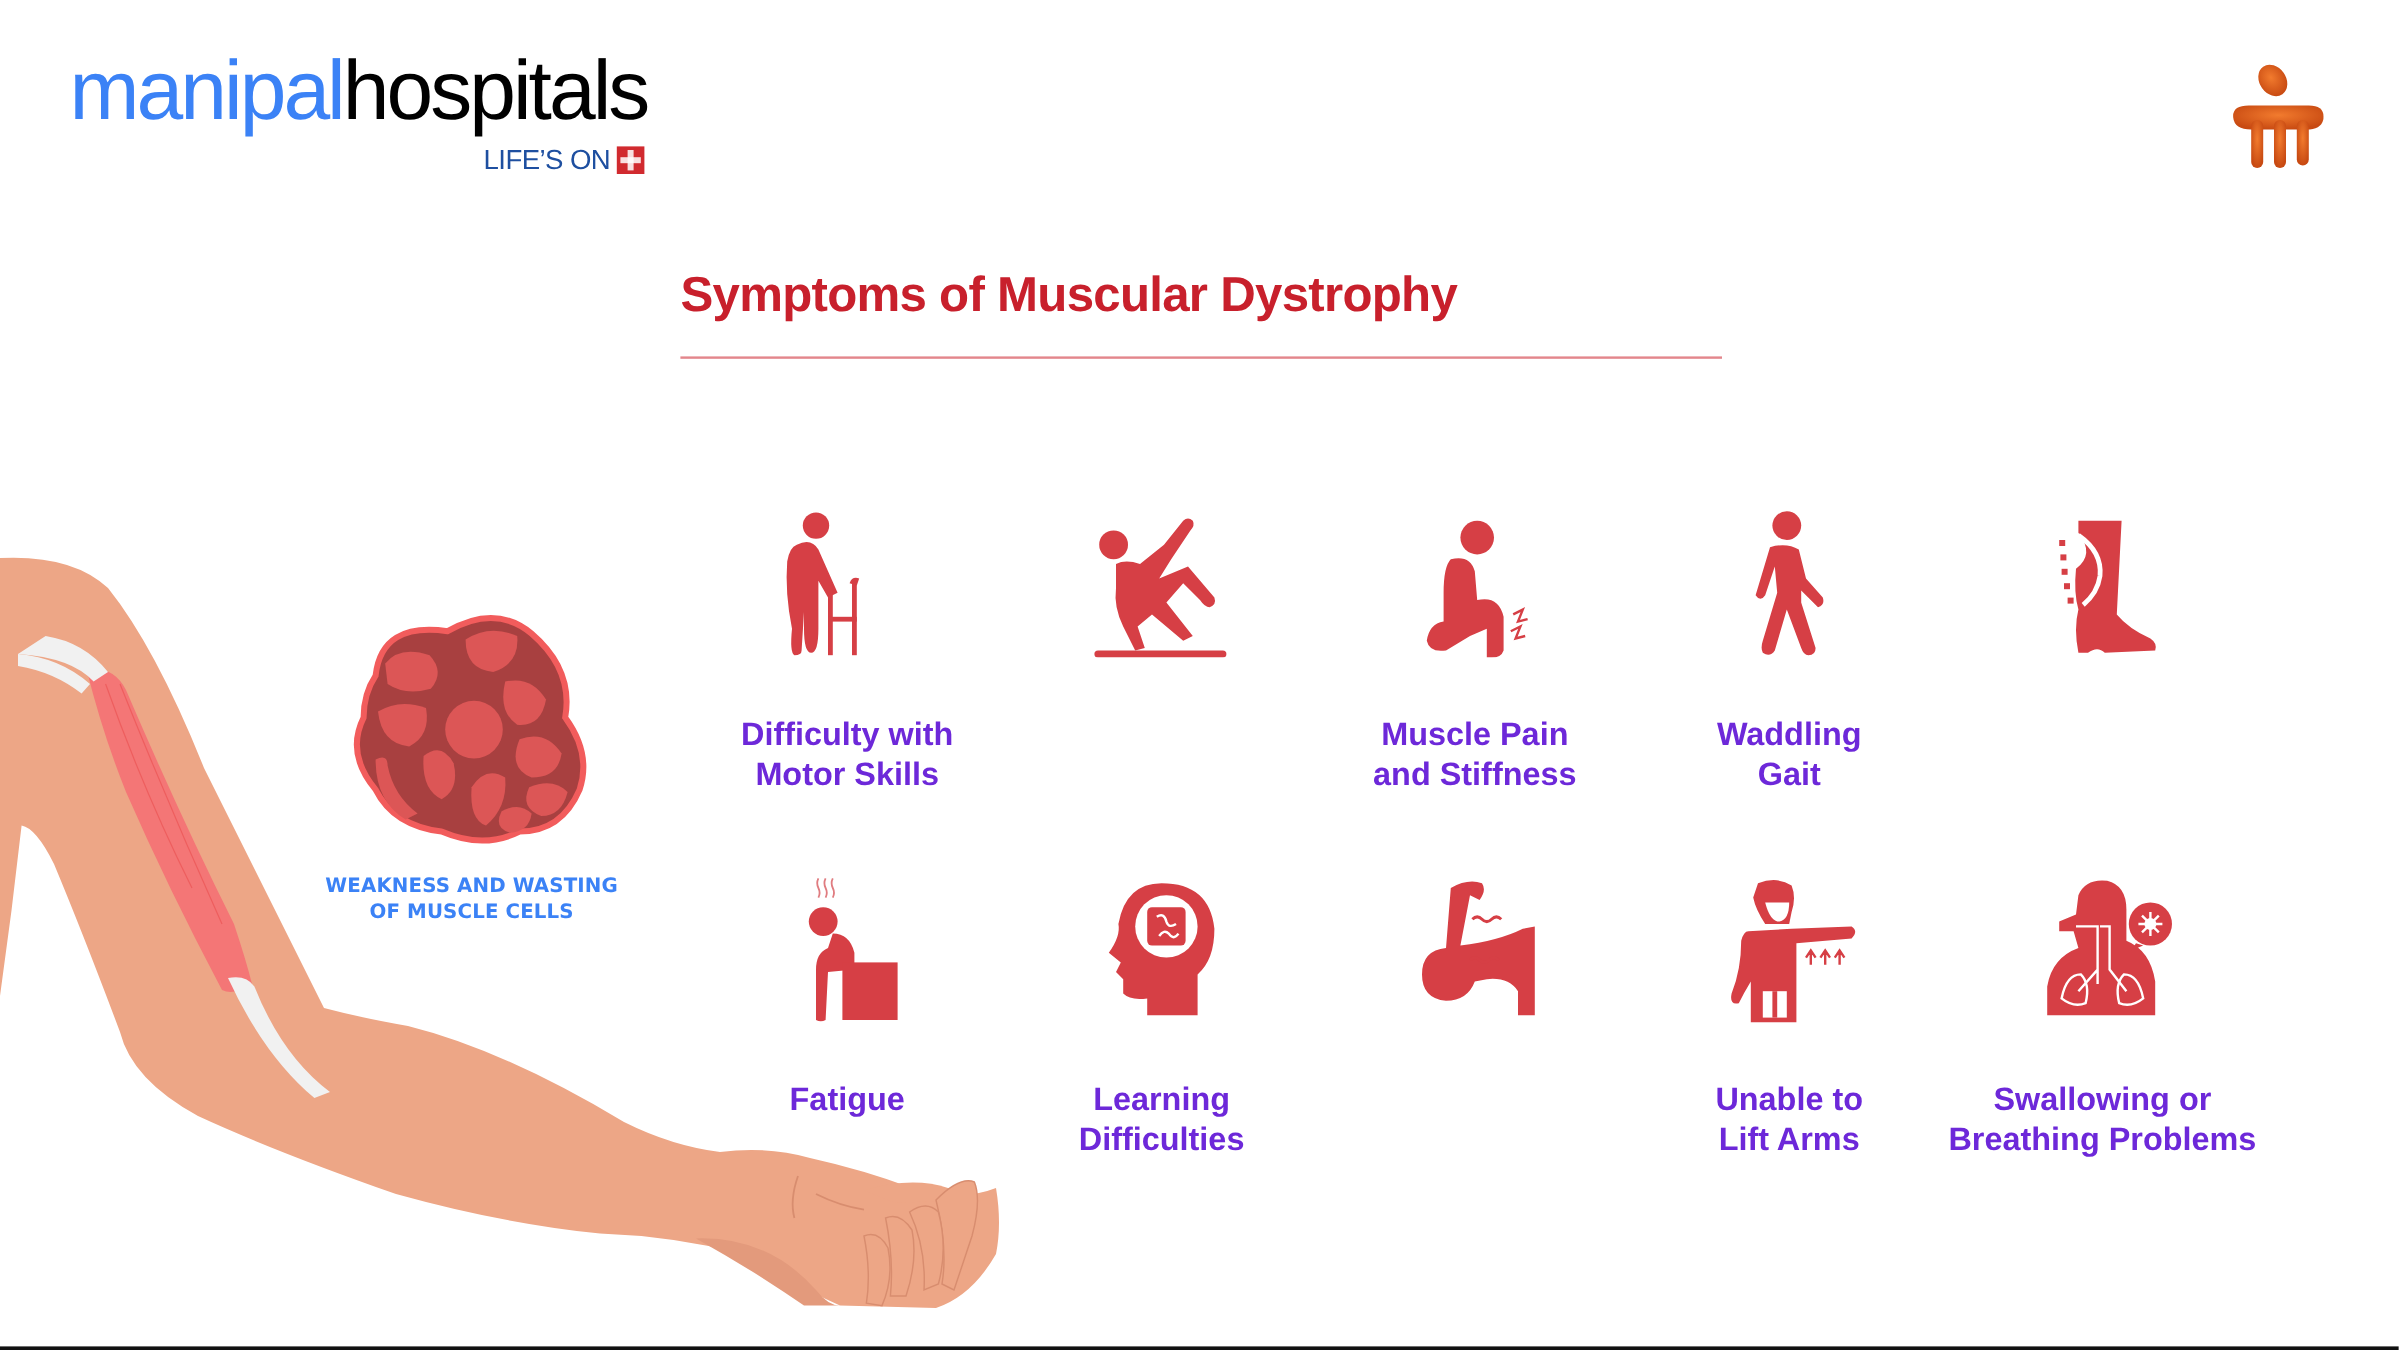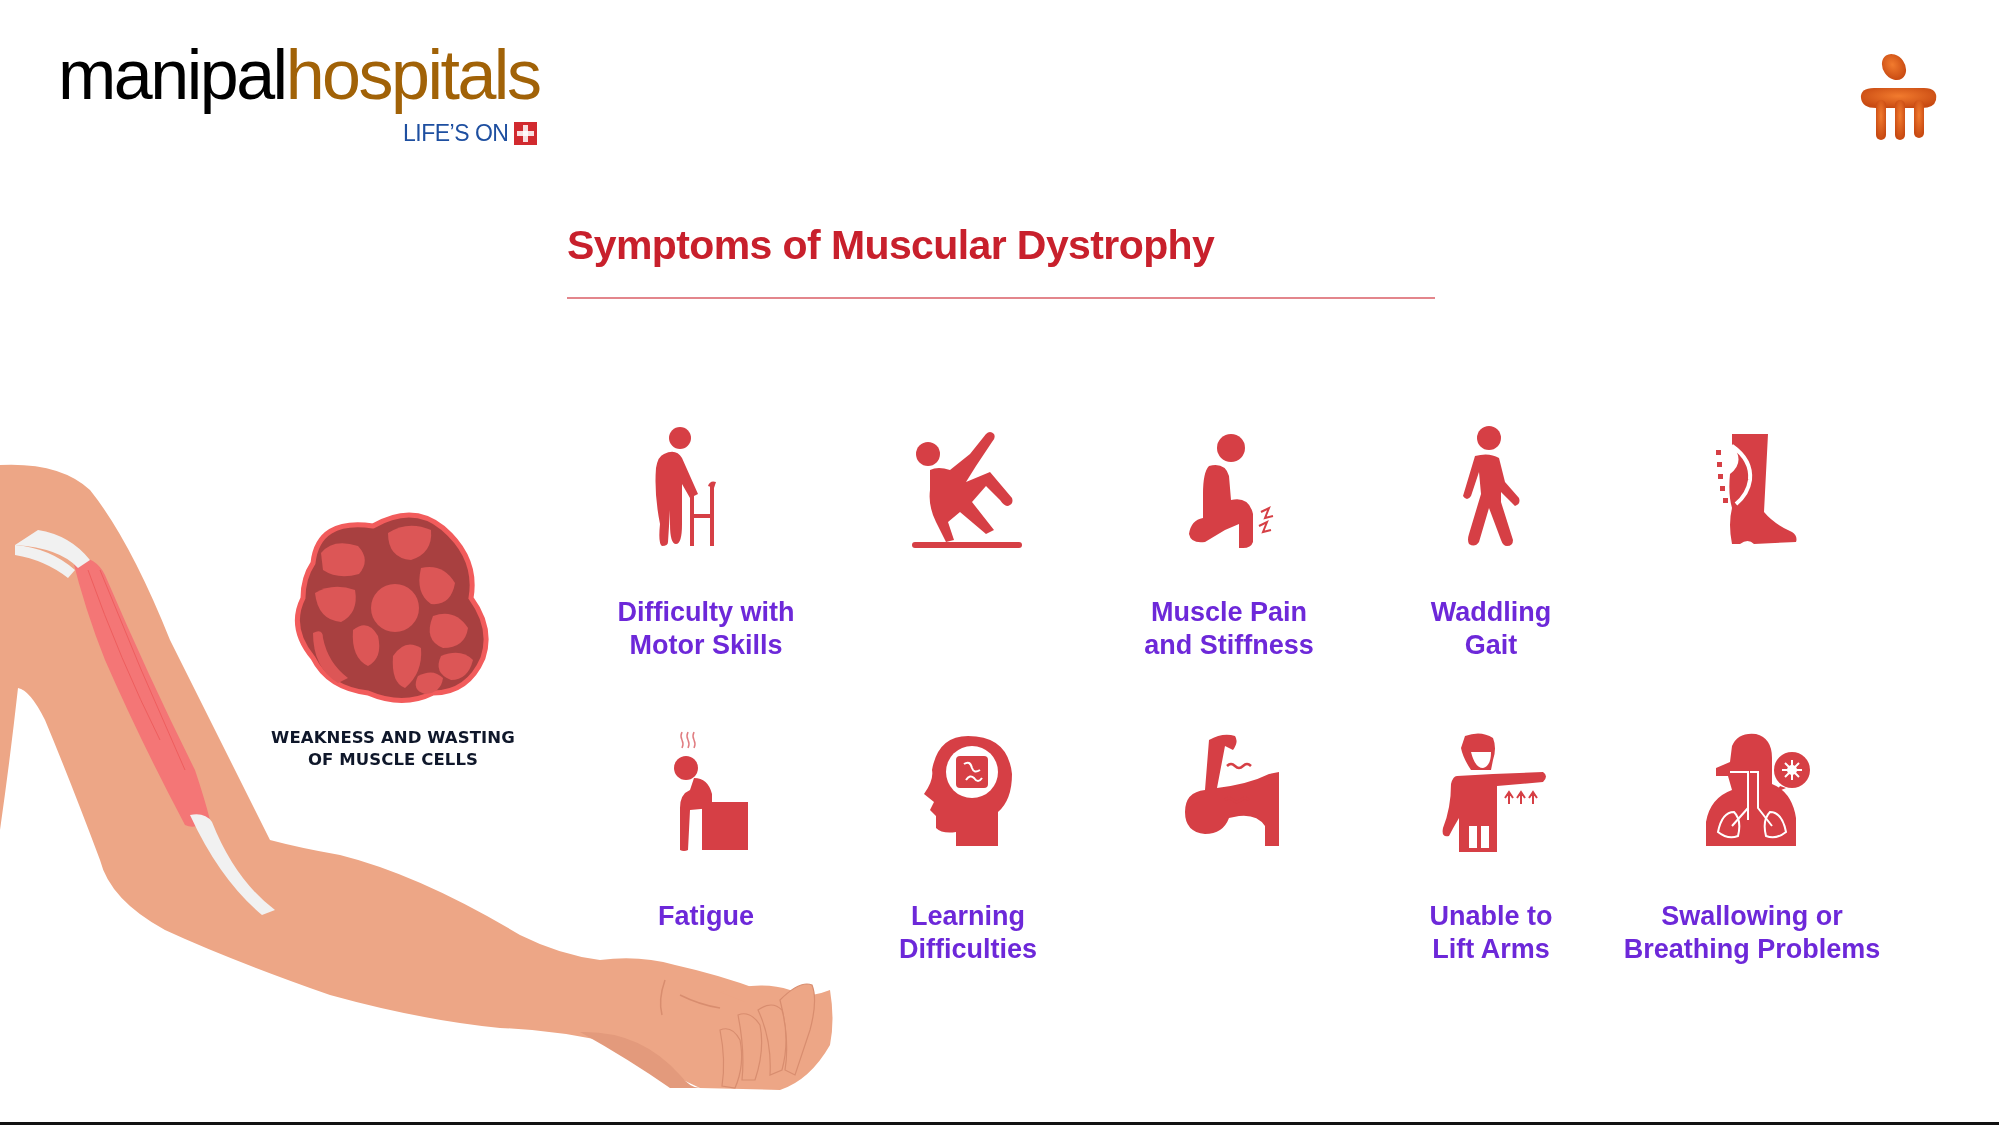--- a/index.html
+++ b/index.html
@@ -1,37 +1,37 @@
 <!DOCTYPE html>
 <html><head>
 <meta charset="utf-8">
 <style>
   * { box-sizing: border-box; margin: 0; padding: 0; }
   html, body { width: 1999px; height: 1125px; background: #ffffff; overflow: hidden; }
   body { position: relative; font-family: "Liberation Sans", sans-serif; }
 
   .logo { position: absolute; left: 58px; top: 40px; width: 500px; }
   .logo-word { font-family: "Liberation Sans", sans-serif; font-size: 70px; letter-spacing: -2.5px; line-height: 1; white-space: nowrap; }
-  .logo-word .a { color: #000000; }
-  .logo-word .b { color: #a16207; }
+  .logo-word .a { color: #3b82f6; }
+  .logo-word .b { color: #000000; }
   .tagline { position: absolute; left: 345px; top: 80px; display: flex; align-items: center; gap: 6px; white-space: nowrap; }
   .tagline span.t { color: #1E4FA0; font-size: 23px; letter-spacing: -0.5px; }
   .tag-badge { width: 23px; height: 23px; background: #D12A2F; position: relative; }
   .tag-badge::before { content: ""; position: absolute; left: 9px; top: 3px; width: 5px; height: 17px; background: #fff; opacity: .85; }
   .tag-badge::after { content: ""; position: absolute; left: 3px; top: 9px; width: 17px; height: 5px; background: #fff; opacity: .85; }
 
   .brand-mark { position: absolute; left: 1858px; top: 52px; width: 82px; height: 92px; }
 
   .title { position: absolute; left: 567px; top: 222px; width: 868px; text-align: left; font-size: 41px; font-weight: bold; color: #C8202C; letter-spacing: -0.6px; white-space: nowrap; }
   .title-rule { position: absolute; left: 567px; top: 297px; width: 868px; height: 2px; background: #E3868C; }
 
   .arm { position: absolute; left: 0; top: 440px; width: 860px; height: 660px; }
 
   .cell { position: absolute; left: 293px; top: 508px; width: 200px; height: 196px; }
-  .cell-label { position: absolute; left: 263px; top: 727px; width: 260px; text-align: center; color: #0f172a; font-family: "DejaVu Sans", sans-serif; font-weight: bold; font-size: 16.5px; line-height: 22px; letter-spacing: 0.1px; }
+  .cell-label { position: absolute; left: 263px; top: 727px; width: 260px; text-align: center; color: #3b82f6; font-family: "DejaVu Sans", sans-serif; font-weight: bold; font-size: 16.5px; line-height: 22px; letter-spacing: 0.1px; }
 
   .grid { position: absolute; left: 0; top: 0; }
   .item { position: absolute; width: 260px; text-align: center; }
   .item .icon { width: 120px; height: 124px; margin: 0 auto; display: block; }
   .item .label { margin-top: 48px; font-size: 27px; font-weight: bold; color: #6d28d9; line-height: 33px; }
 
   .bottom-border { position: absolute; left: 0; top: 1122px; width: 1999px; height: 3px; background: #111; }
 </style>
 </head>
 <body>

